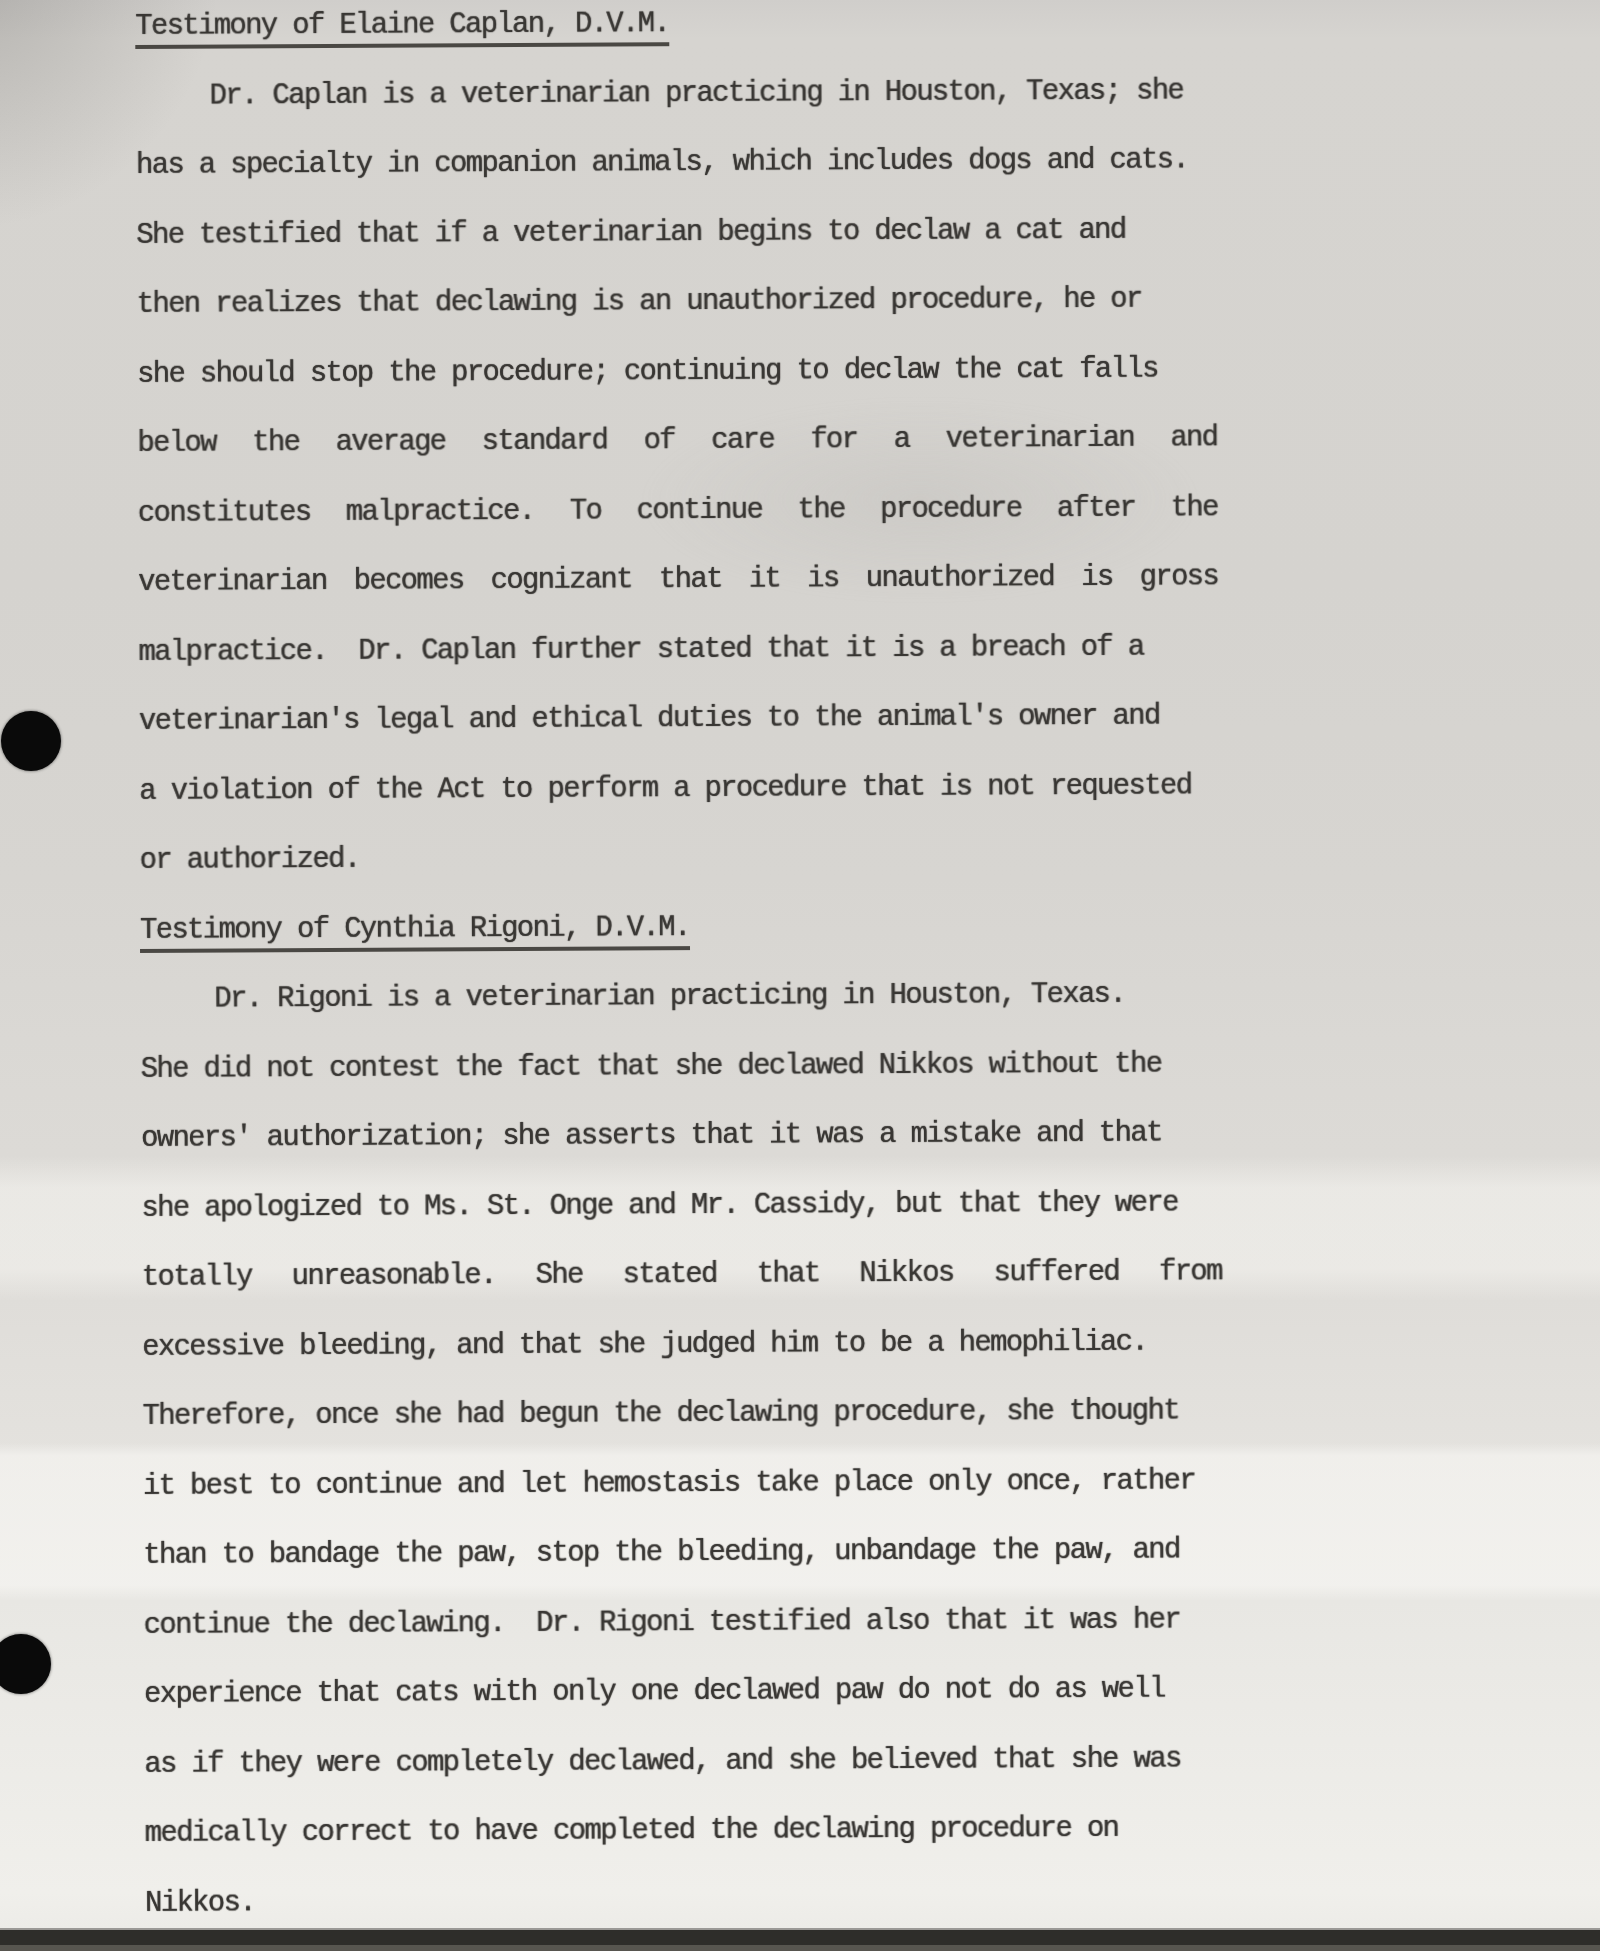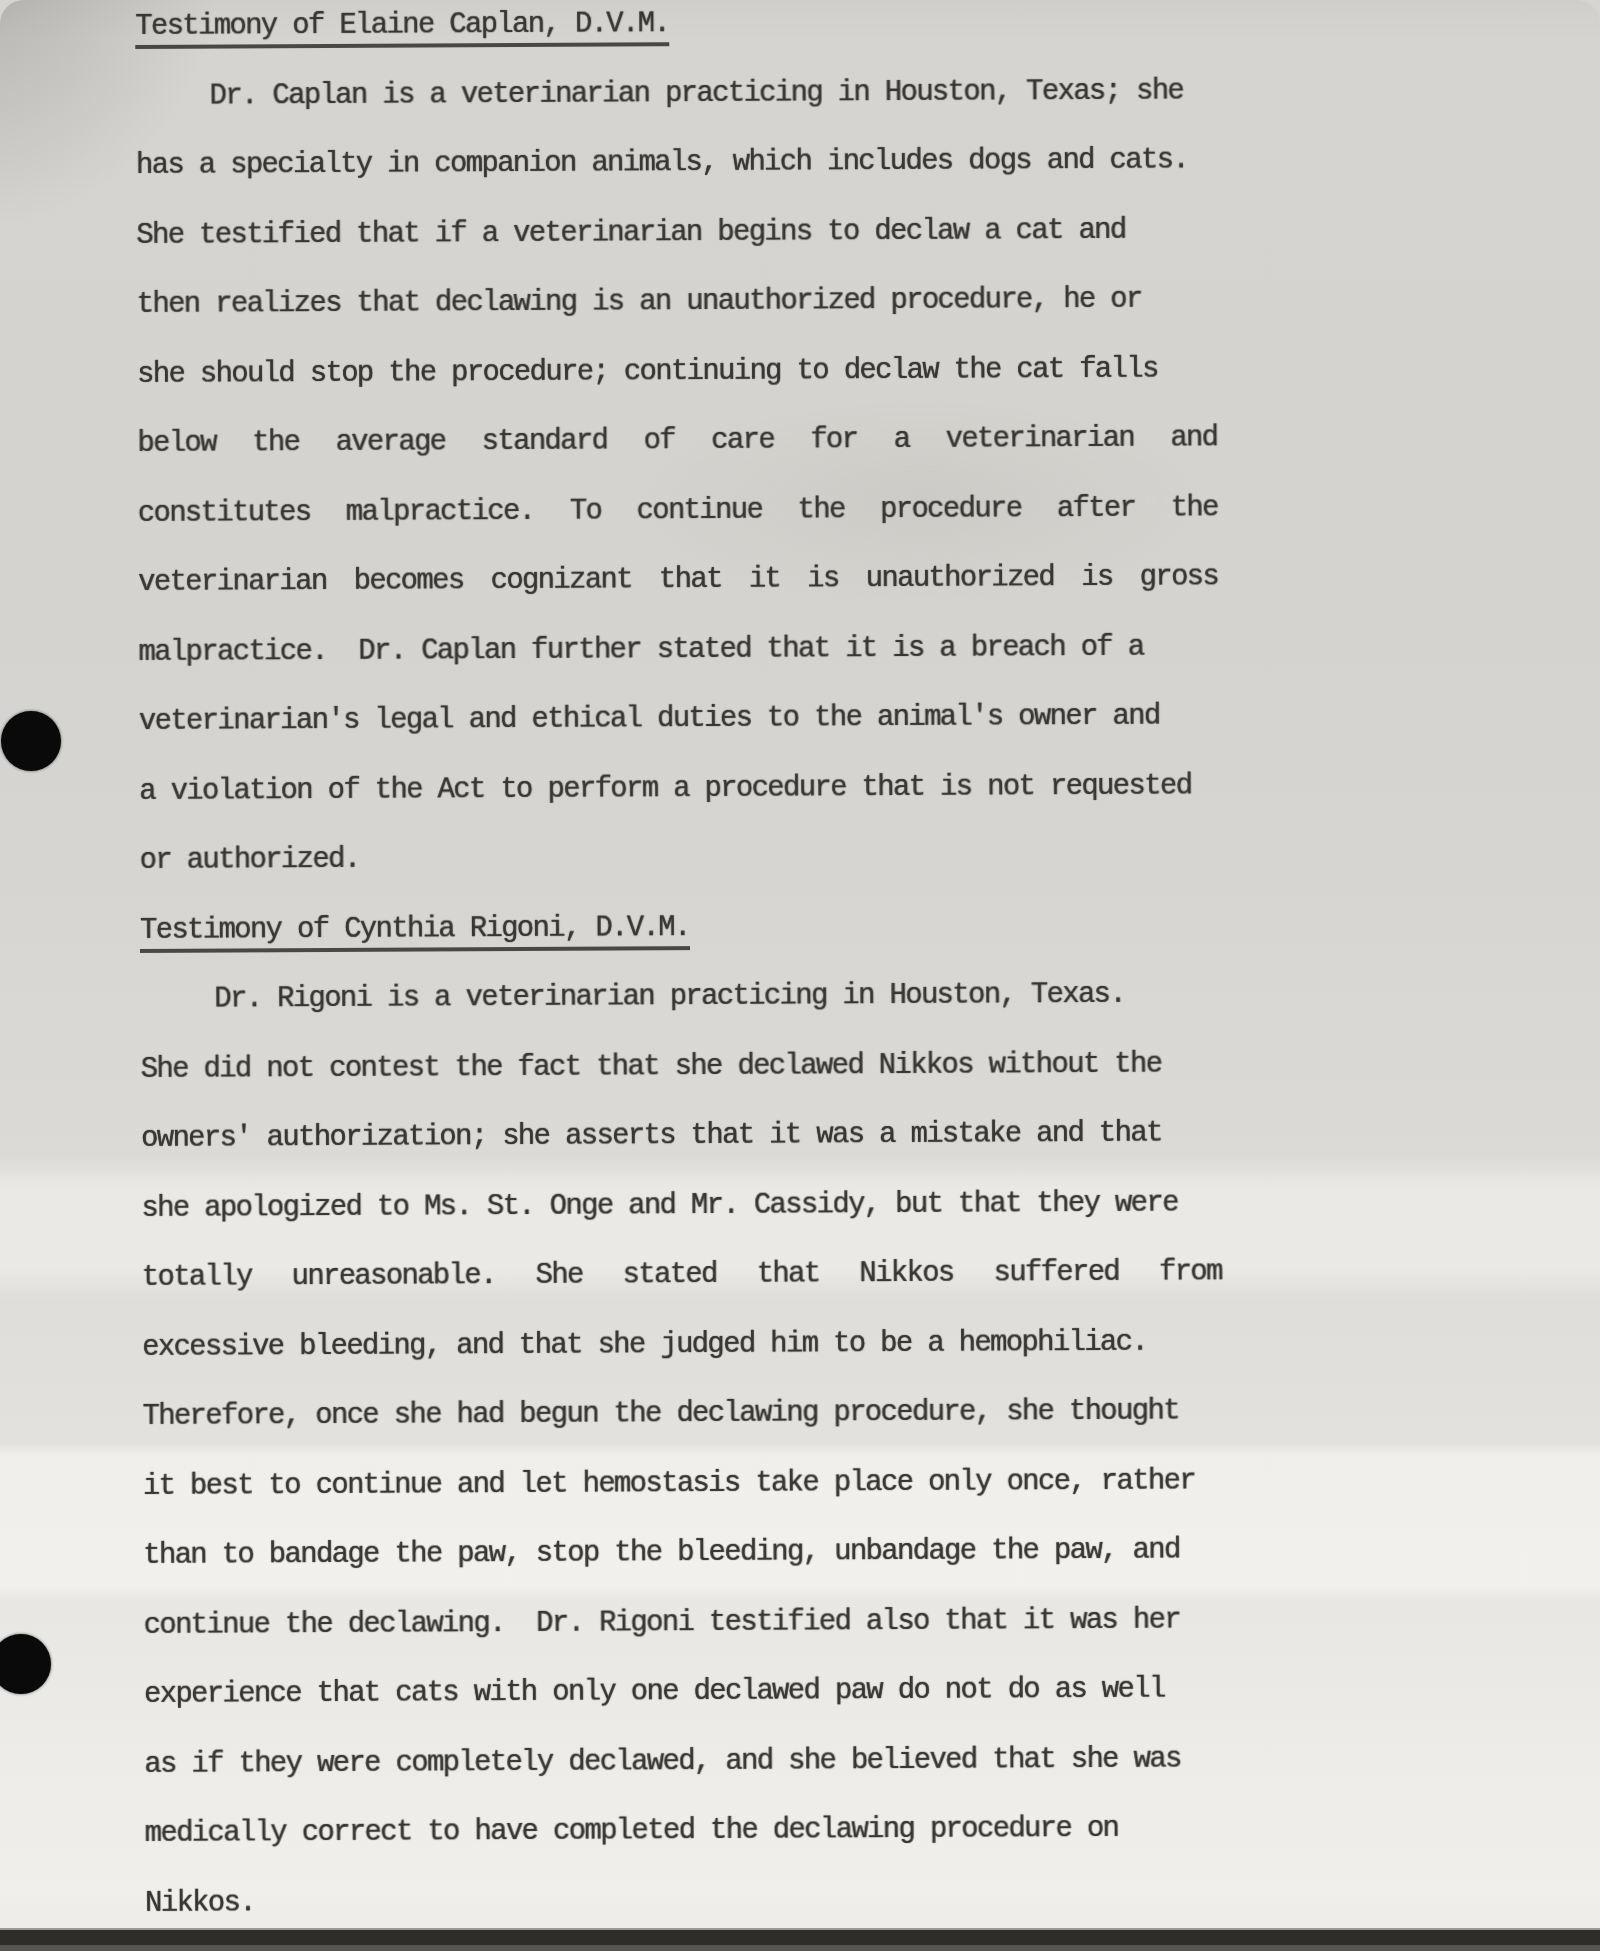--- a/index.html
+++ b/index.html
@@ -18,21 +18,20 @@
         #d6d4d0 2%,
         #d5d3cf 30%,
         #d7d5d1 45%,
         #dbd9d5 56%,
         #dedcd8 65%,
         #e3e1dd 73%,
         #e8e7e3 82%,
         #edece8 91%,
         #f0efeb 97%,
         #ebeae6 100%);
-    border-radius: 24px;
   }
   
   .band{position:absolute;left:0;width:100%;pointer-events:none;}
   .band.a{
     top:1156px;height:145px;
     background:linear-gradient(180deg, rgba(249,248,244,0) 0%, rgba(249,248,244,.48) 22%, rgba(249,248,244,.48) 78%, rgba(249,248,244,0) 100%);
   }
   .band.b{
     top:1443px;height:158px;
     background:linear-gradient(180deg, rgba(250,249,246,0) 0%, rgba(250,249,246,.55) 8%, rgba(250,249,246,.55) 90%, rgba(250,249,246,0) 100%);

